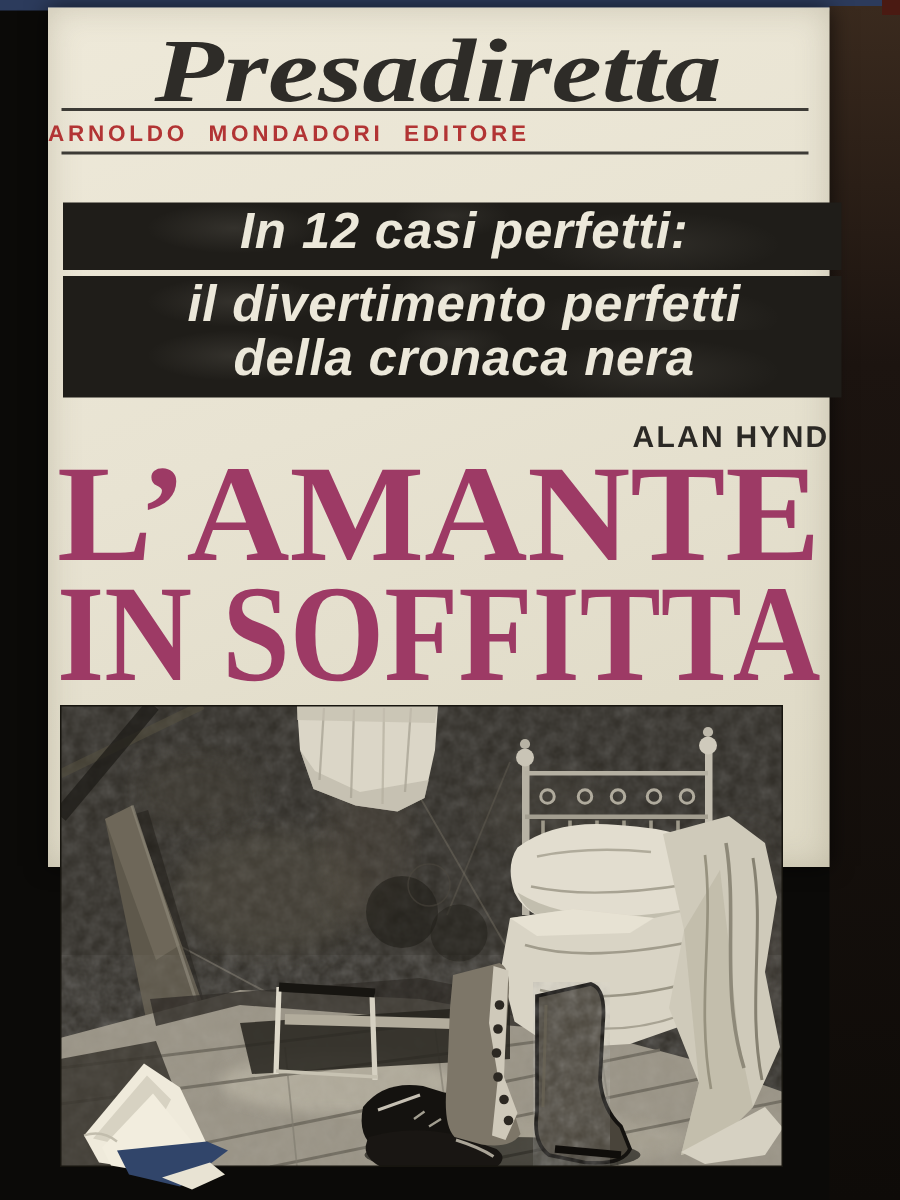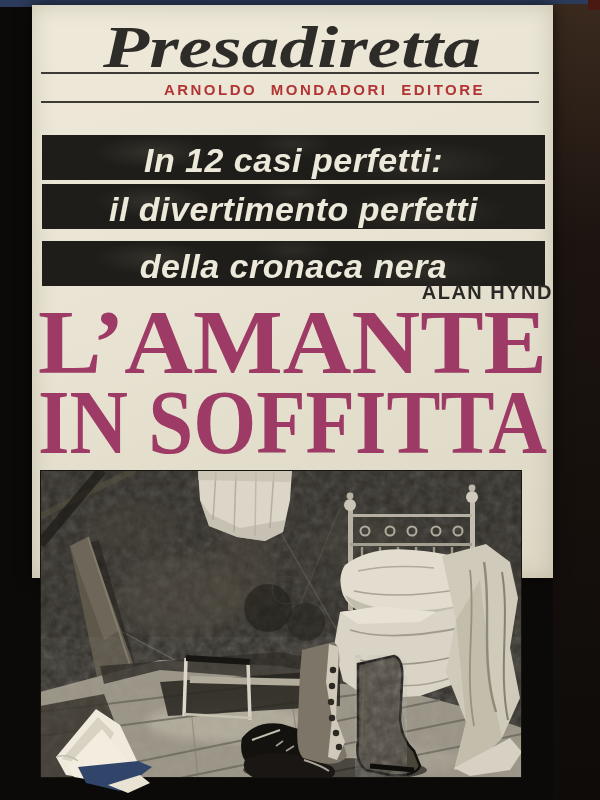--- a/index.html
+++ b/index.html
@@ -21,38 +21,38 @@
   .series-svg{position:absolute;left:0;top:10px;width:521px;height:62px;}
   .series-svg text{
     font-family:"Liberation Serif", serif;font-weight:bold;font-style:italic;
     fill:#2e2c28;font-size:60px;
   }
   .rule{position:absolute;left:9px;width:498px;height:2px;background:#3d3b36;}
   .rule-1{top:67px;}
   .rule-2{top:96px;}
   .publisher{
     position:absolute;left:0;top:75px;width:521px;height:19px;line-height:19px;
-    text-align:center;font-weight:bold;font-size:15px;letter-spacing:2.5px;word-spacing:7px;
+    text-align:left;font-weight:bold;font-size:15px;letter-spacing:2.5px;word-spacing:7px;
     color:var(--publisher-red,#b23434);
-    padding-left:32px;
   }
   .banner{
     position:absolute;left:10px;width:503px;height:45px;
     background:
       radial-gradient(90px 26px at 22% 38%, rgba(235,230,214,.10), transparent 65%),
       radial-gradient(130px 34px at 76% 62%, rgba(235,230,214,.08), transparent 65%),
       radial-gradient(60px 22px at 50% 20%, rgba(235,230,214,.07), transparent 65%),
       var(--banner-black,#1f1d19);
-    display:flex;align-items:flex-end;justify-content:center;
+    display:flex;align-items:flex-start;justify-content:center;
     color:#ece8da;font-weight:bold;font-style:italic;font-size:34px;
     letter-spacing:.5px;
+    padding-left:16px;
   }
   .banner-1{top:130px;}
   .banner-2{top:179px;}
-  .banner-3{top:236px;}
+  .banner-3{top:215px;}
   .author{
     position:absolute;left:0;top:276px;width:521px;height:22px;line-height:22px;
     text-align:right;font-weight:bold;font-size:20px;letter-spacing:1.5px;color:#2b2925;
   }
   .title-svg{position:absolute;left:0;top:297px;width:521px;height:162px;}
   .title-svg text{
     font-family:"Liberation Serif", serif;font-weight:bold;
     fill:var(--title-magenta,#9d3a65);font-size:92px;
   }
   .photo{position:absolute;left:8px;top:465px;width:482px;height:308px;background:#2f2c27;}

